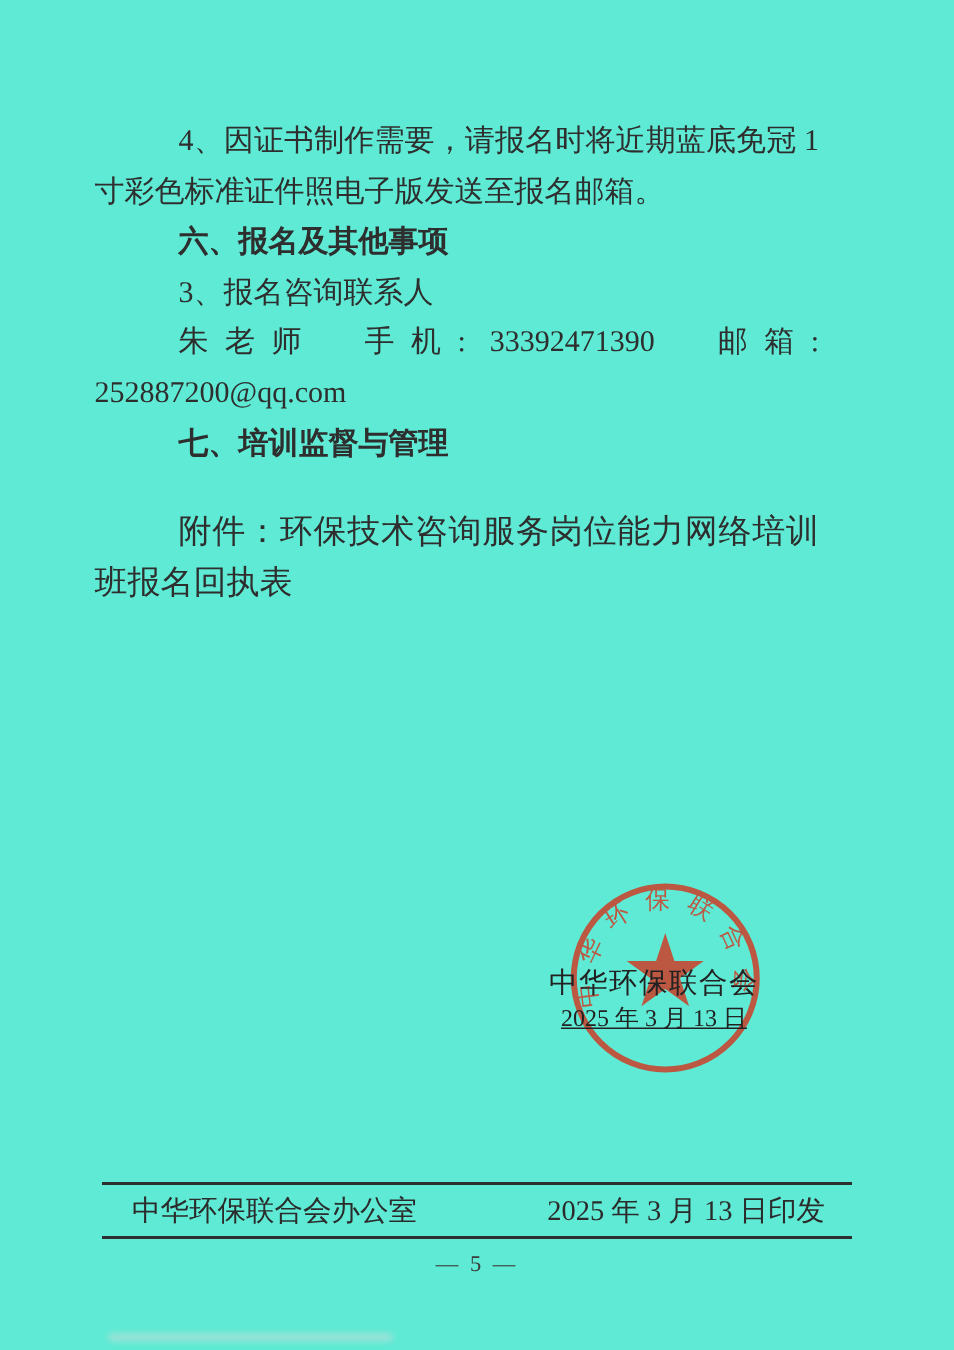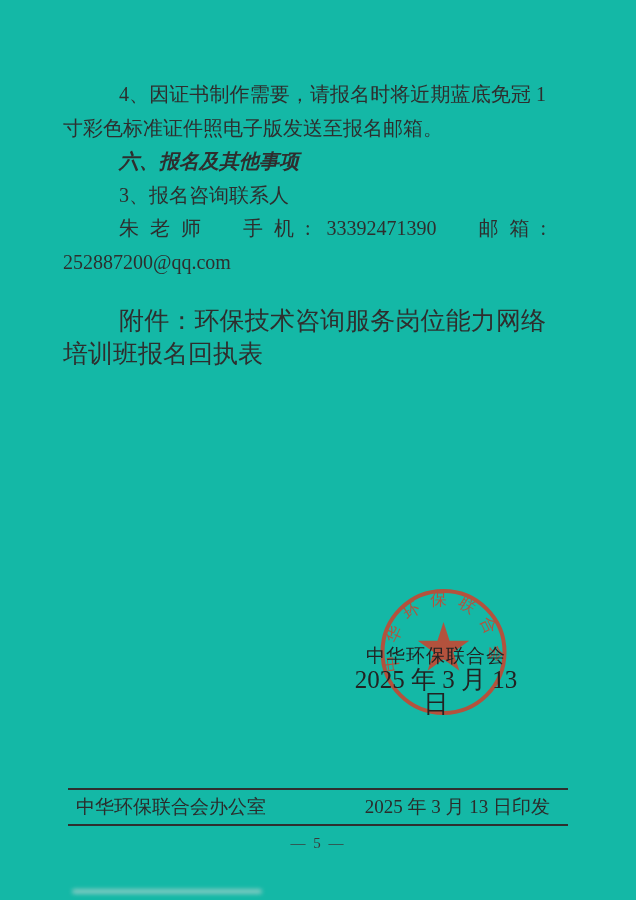--- a/index.html
+++ b/index.html
@@ -1,54 +1,54 @@
 <!DOCTYPE html>
 <html><head>
 <meta charset="utf-8">
 <style>
   html,body { margin:0; padding:0; background:#ffffff; }
   .page {
-    position:relative; width:636px; height:900px; background:#14b8a6;
+    position:relative; width:636px; height:900px; background:#5eead4;
     font-family:"Liberation Serif","DejaVu Serif",serif;
     color:#2e2e2e; overflow:hidden;
   }
   .content {
     position:absolute; left:63px; top:78px; width:483px;
     font-size:20px; line-height:33.6px; text-align:justify;
   }
   .content p { margin:0; text-indent:56px; }
-  .content p.heading { font-weight:bold;font-style:italic; }
-  .content p.attachment { margin-top:24px; font-size:25px; }
+  .content p.heading { font-weight:bold; }
+  .content p.attachment { margin-top:24px; font-size:22px; }
 
   .seal {
     position:absolute; left:376px; top:586px; width:135px; height:135px;
     opacity:0.88;
   }
   .seal text { font-family:"Liberation Serif","DejaVu Serif",serif; }
 
   .signature {
     position:absolute; left:350px; top:644px; width:172px;
     text-align:center; color:#222222;
   }
   .signature .sig-org  { font-size:19px; line-height:24px; letter-spacing:1px; }
-  .signature .sig-date { font-size:25px; line-height:24px; }
+  .signature .sig-date { font-size:16px; line-height:24px;text-decoration:underline; }
 
   .rule {
     position:absolute; left:68px; width:500px; height:0;
     border-top:2px solid #2f2f2f;
   }
   .rule-top { top:788px; }
   .rule-bottom { top:824px; }
 
   .footer-row {
     position:absolute; left:68px; top:794px; width:500px;
     display:flex; justify-content:space-between; align-items:center;
     font-size:19px; color:#2b2b2b;
   }
-  .footer-left  { margin-left:8px; }
+  .footer-left  { margin-left:20px; }
   .footer-right { margin-right:18px; }
 
   .page-number {
     position:absolute; left:0; top:835px; width:100%;
     text-align:center; font-size:15px; color:#3a3a3a; letter-spacing:2px;
   }
 
   .scan-smudge {
     position:absolute; left:72px; top:889px; width:190px; height:5px;
     background:#d9d9d9; filter:blur(2px); opacity:0.55; border-radius:3px;
@@ -57,20 +57,21 @@
 </head>
 <body>
 
 <div class="page">
 
   <div class="content">
     <p class="para">4、因证书制作需要，请报名时将近期蓝底免冠 1 寸彩色标准证件照电子版发送至报名邮箱。</p>
     <p class="heading">六、报名及其他事项</p>
     <p class="para">3、报名咨询联系人</p>
     <p class="para">朱老师　手机: 33392471390　邮箱: 252887200@qq.com</p>
+    <p class="heading">七、培训监督与管理</p>
     <p class="attachment">附件：环保技术咨询服务岗位能力网络培训班报名回执表</p>
   </div>
 
   <svg class="seal" viewBox="0 0 135 135">
     <circle cx="67.5" cy="66" r="61" fill="none" stroke-width="4" stroke="#c9452f"></circle>
     <polygon points="67.5,36 73.6,54.7 93.2,54.7 77.3,66.2 83.4,84.8 67.5,73.3 51.6,84.8 57.7,66.2 41.8,54.7 61.4,54.7" fill="#c9452f"></polygon>
     <path id="sealArc" d="M 29 93 A 47 47 0 1 1 106 93" fill="none"></path>
     <text font-size="16.5" letter-spacing="10" fill="#c9452f">
       <textPath href="#sealArc" startOffset="50%" text-anchor="middle">中华环保联合会</textPath>
     </text>

